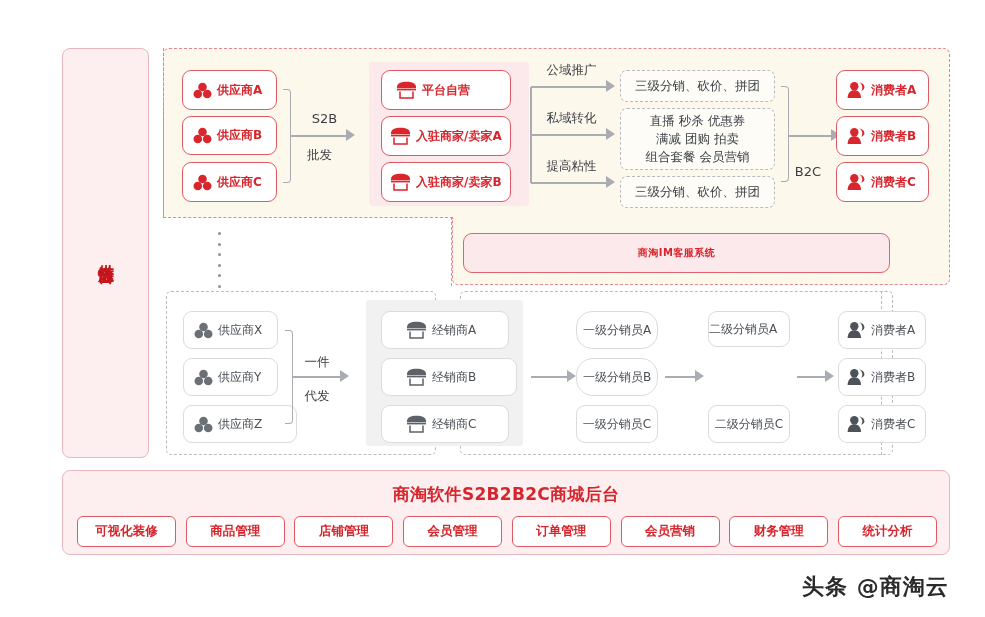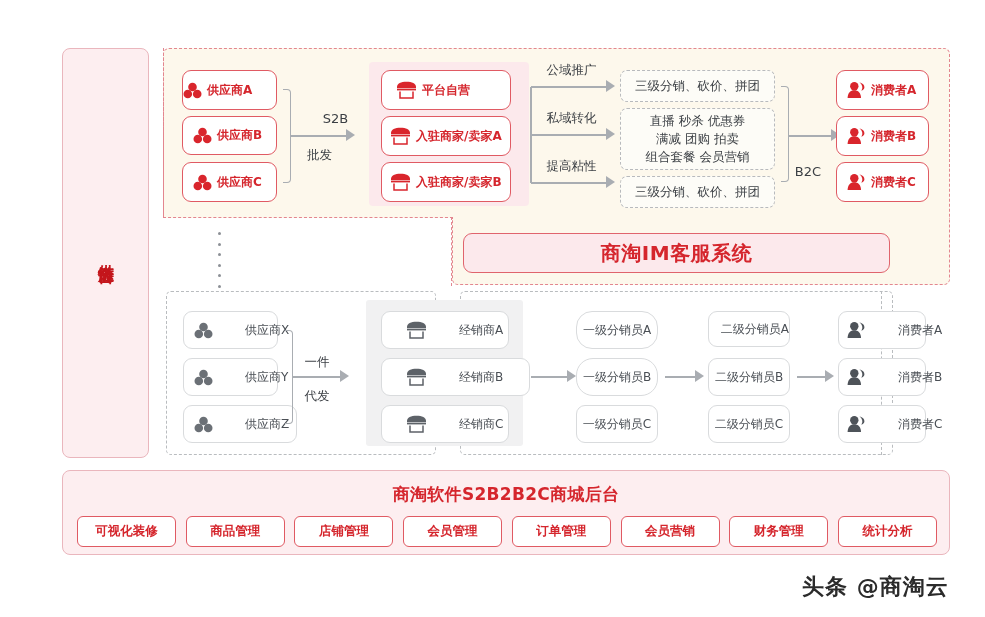--- a/index.html
+++ b/index.html
@@ -52,41 +52,41 @@
     background:#fce9ec;border-radius:4px;
   }
 
   
   .node{
     border-radius:9px;display:flex;align-items:center;
     background:#ffffff;box-sizing:border-box;
   }
   .node-red{border:1.3px solid #e05a63;}
   .node-red .node-label{color:#d5262d;font-weight:bold;}
-  .node-gray{border:1.3px solid #d9dbdd;gap:27px;}
+  .node-gray{border:1.3px solid #d9dbdd;}
   .node-gray .node-label{color:#4a4f55;}
   .node-label{font-size:12px;white-space:nowrap;}
 
   .ic{display:inline-block;flex:0 0 auto;margin-right:5px;}
   .ic svg{display:block;}
 
   
   .mkt{
     border:1.3px dashed #b8babd;border-radius:7px;background:#fdfcf7;
     display:flex;align-items:center;justify-content:center;text-align:center;
     color:#3b3f44;font-size:12.5px;line-height:1.45;box-sizing:border-box;
   }
 
   
   .im-bar{
     left:463px;top:233px;width:427px;height:40px;
     background:#fce9ec;border:1.4px solid #e0646d;border-radius:9px;
     display:flex;align-items:center;justify-content:center;
   }
-  .im-bar span{color:#d5262d;font-size:20px;font-weight:bold;letter-spacing:.5px;}
+  .im-bar span{color:#d5262d;font-size:10px;font-weight:bold;letter-spacing:.5px;}
 
   
   .gray-zone-a{
     left:166px;top:291px;width:270px;height:164px;
     border:1.3px dashed #b9bcbf;border-radius:5px;
   }
   .gray-zone-b{
     left:460px;top:291px;width:433px;height:164px;
     border:1.3px dashed #b9bcbf;border-radius:5px;
   }
@@ -150,21 +150,21 @@
   </div>
 
   <div class="abs red-zone-top"></div>
   <div class="abs red-zone-bot"></div>
   <div class="abs red-zone-seam"></div>
   <div class="abs red-zone-left-edge"></div>
   <div class="abs red-zone-notch-v"></div>
 
   <div class="abs pink-panel"></div>
 
-  <div class="abs node node-red" style="left:182px;top:70px;width:95px;height:40px;">
+  <div class="abs node node-red" style="left:182px;top:70px;width:95px;height:40px;padding-left:10px;">
     <span class="ic">
       <svg width="19" height="17" viewBox="0 0 19 17">
         <circle cx="9.5" cy="5" r="4.3" fill="#d9252c"></circle>
         <circle cx="4.8" cy="12" r="4.3" fill="#d9252c"></circle>
         <circle cx="14.2" cy="12" r="4.3" fill="#d9252c"></circle>
       </svg>
     </span>
     <span class="node-label">供应商A</span>
   </div>
 
@@ -186,21 +186,21 @@
         <circle cx="4.8" cy="12" r="4.3" fill="#d9252c"></circle>
         <circle cx="14.2" cy="12" r="4.3" fill="#d9252c"></circle>
       </svg>
     </span>
     <span class="node-label">供应商C</span>
   </div>
 
   <div class="abs bracket" style="left:283px;top:89px;width:8px;height:94px;"></div>
   <div class="abs" style="left:291px;top:135px;width:57px;height:2px;background:#a9adb2;"></div>
   <div class="abs" style="left:346px;top:129px;width:0;height:0;border-left:9px solid #a9adb2;border-top:6px solid transparent;border-bottom:6px solid transparent;"></div>
-  <div class="abs conn-label en" style="left:303px;top:111px;width:65px;">S2B</div>
+  <div class="abs conn-label en" style="left:292px;top:111px;width:65px;">S2B</div>
   <div class="abs conn-label" style="left:287px;top:147px;width:65px;">批发</div>
 
   <div class="abs node node-red" style="left:381px;top:116px;width:130px;height:40px;padding-left:8px;">
     <span class="ic">
       <svg width="21" height="18" viewBox="0 0 21 18">
         <path d="M1 6 C1 2.5 5 0.8 10.5 0.8 C16 0.8 20 2.5 20 6 L20 7.2 L1 7.2 Z" fill="#d9252c"></path>
         <rect x="1" y="7.8" width="19" height="1.6" fill="#d9252c"></rect>
         <path d="M4 10.6 L4 17 L17 17 L17 10.6" fill="none" stroke="#d9252c" stroke-width="1.5"></path>
       </svg>
     </span>
@@ -355,21 +355,21 @@
     <span class="ic">
       <svg width="21" height="18" viewBox="0 0 21 18">
         <path d="M1 6 C1 2.5 5 0.8 10.5 0.8 C16 0.8 20 2.5 20 6 L20 7.2 L1 7.2 Z" fill="#5d6268"></path>
         <rect x="1" y="7.8" width="19" height="1.6" fill="#5d6268"></rect>
         <path d="M4 10.6 L4 17 L17 17 L17 10.6" fill="none" stroke="#5d6268" stroke-width="1.5"></path>
       </svg>
     </span>
     <span class="node-label">经销商A</span>
   </div>
 
-  <div class="abs node node-gray" style="left:381px;top:358px;width:149px;height:38px;padding-left:24px;">
+  <div class="abs node node-gray" style="left:381px;top:358px;width:136px;height:38px;padding-left:24px;">
     <span class="ic">
       <svg width="21" height="18" viewBox="0 0 21 18">
         <path d="M1 6 C1 2.5 5 0.8 10.5 0.8 C16 0.8 20 2.5 20 6 L20 7.2 L1 7.2 Z" fill="#5d6268"></path>
         <rect x="1" y="7.8" width="19" height="1.6" fill="#5d6268"></rect>
         <path d="M4 10.6 L4 17 L17 17 L17 10.6" fill="none" stroke="#5d6268" stroke-width="1.5"></path>
       </svg>
     </span>
     <span class="node-label">经销商B</span>
   </div>
 
@@ -393,25 +393,22 @@
   <div class="abs node node-gray" style="left:576px;top:358px;width:82px;height:38px;justify-content:center;border-radius:17px;">
     <span class="node-label">一级分销员B</span>
   </div>
   <div class="abs node node-gray" style="left:576px;top:405px;width:82px;height:38px;justify-content:center;">
     <span class="node-label">一级分销员C</span>
   </div>
 
   <div class="abs" style="left:665px;top:376px;width:32px;height:2px;background:#a9adb2;"></div>
   <div class="abs" style="left:695px;top:370px;width:0;height:0;border-left:9px solid #a9adb2;border-top:6px solid transparent;border-bottom:6px solid transparent;"></div>
 
-  <div class="abs node node-gray" style="left:708px;top:311px;width:82px;height:36px;justify-content:flex-end;">
+  <div class="abs node node-gray" style="left:708px;top:311px;width:82px;height:36px;justify-content:flex-start;">
     <span class="node-label">二级分销员A</span>
-  </div>
-  <div class="abs node node-gray" style="left:708px;top:358px;width:82px;height:38px;justify-content:center;">
-    <span class="node-label">二级分销员B</span>
   </div>
   <div class="abs node node-gray" style="left:708px;top:405px;width:82px;height:38px;justify-content:center;">
     <span class="node-label">二级分销员C</span>
   </div>
 
   <div class="abs" style="left:797px;top:376px;width:30px;height:2px;background:#a9adb2;"></div>
   <div class="abs" style="left:825px;top:370px;width:0;height:0;border-left:9px solid #a9adb2;border-top:6px solid transparent;border-bottom:6px solid transparent;"></div>
 
   <div class="abs v-dotted" style="left:881px;top:291px;height:164px;"></div>
 

